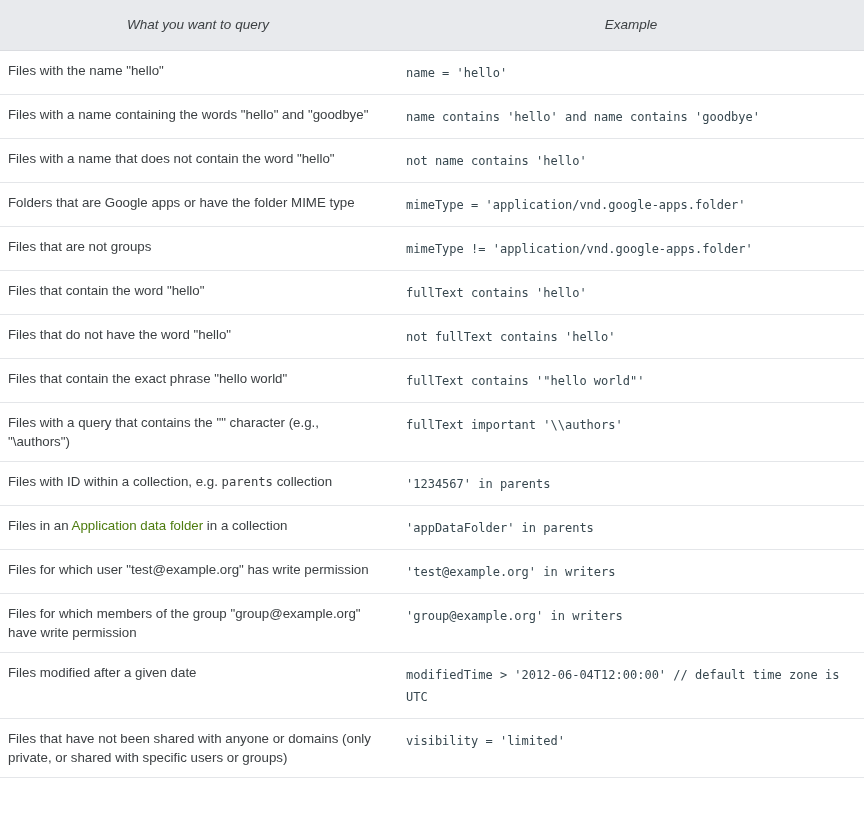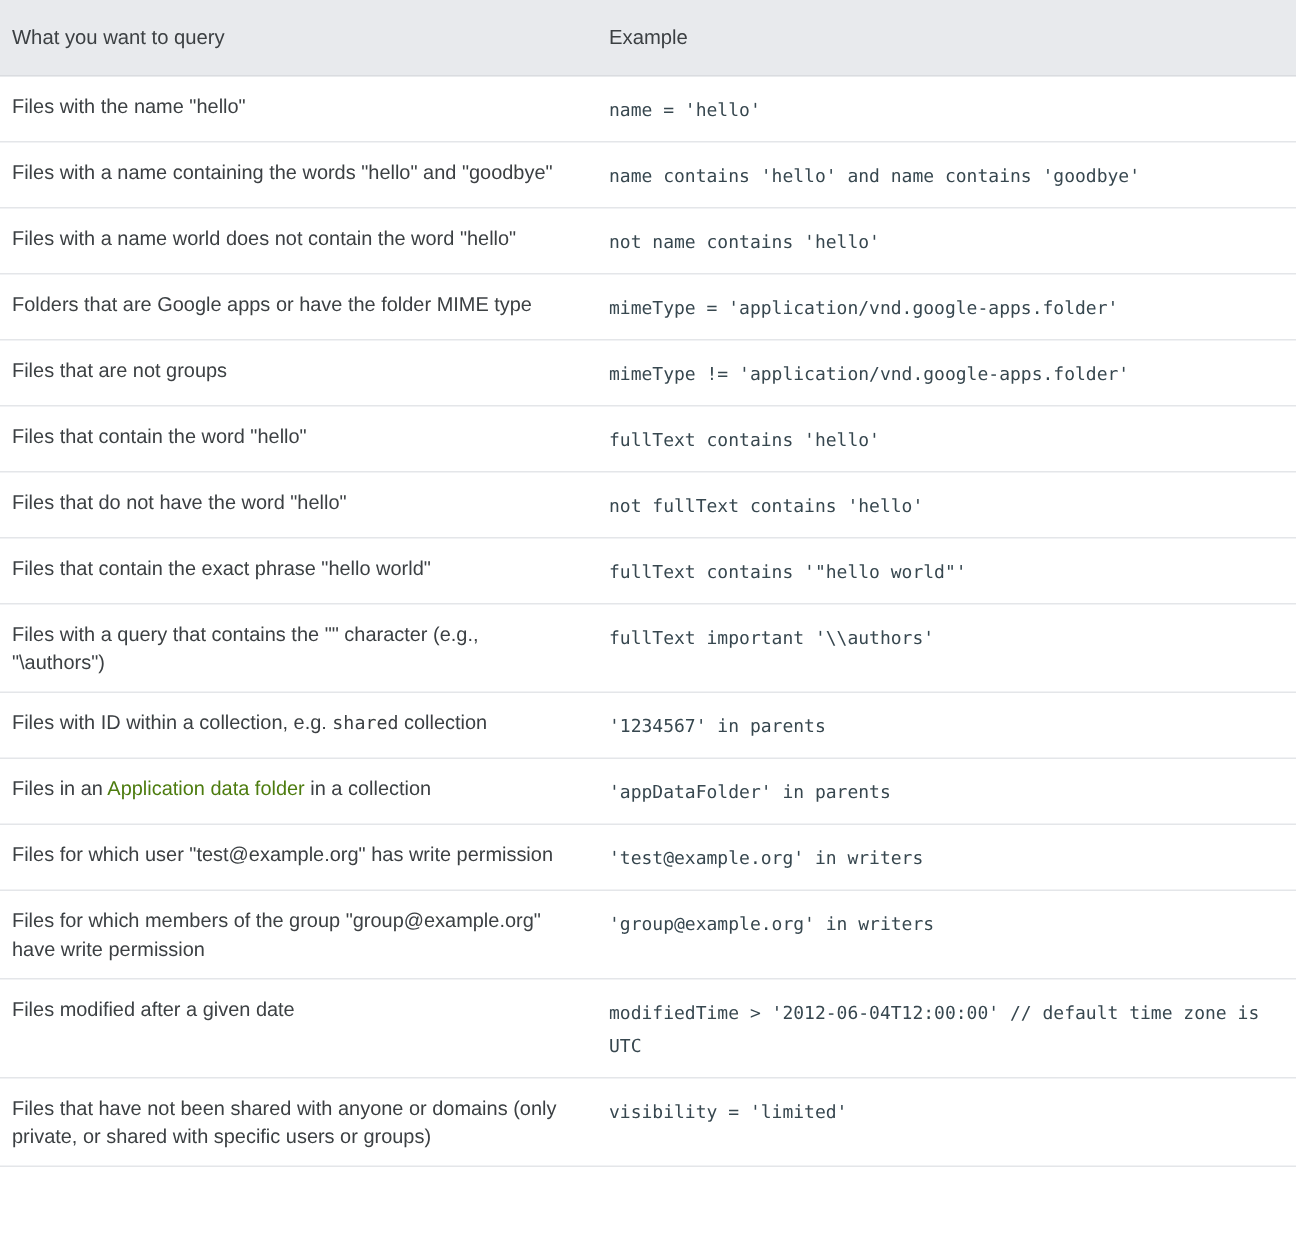--- a/index.html
+++ b/index.html
@@ -19,28 +19,29 @@
     border-collapse: collapse;
     table-layout: fixed;
   }
   table.query-table col.col-desc { width: 396px; }
   table.query-table col.col-example { width: 468px; }
 
   thead tr.header-row {
     background: #e8eaed;
   }
   thead th {
-    text-align: left;
+    text-align: center;
     font-weight: normal;
     font-size: 13.5px;
     color: #3c4043;
     padding: 16px 8px 16px 8px;
     border-bottom: 1px solid #dadce0;
     vertical-align: middle;
     line-height: 18px;
+    font-style: italic;
   }
   thead th.th-example {
     padding-left: 10px;
   }
 
   tbody tr.data-row {
     background: #ffffff;
   }
   tbody td {
     border-bottom: 1px solid #e4e6e9;
@@ -92,21 +93,21 @@
   <tbody id="table-body">
       <tr class="data-row">
         <td class="cell-desc"><span>Files with the name "hello"</span></td>
         <td class="cell-example"><span>name = 'hello'</span></td>
       </tr>
       <tr class="data-row">
         <td class="cell-desc"><span>Files with a name containing the words "hello" and "goodbye"</span></td>
         <td class="cell-example"><span>name contains 'hello' and name contains 'goodbye'</span></td>
       </tr>
       <tr class="data-row">
-        <td class="cell-desc"><span>Files with a name world does not contain the word "hello"</span></td>
+        <td class="cell-desc"><span>Files with a name that does not contain the word "hello"</span></td>
         <td class="cell-example"><span>not name contains 'hello'</span></td>
       </tr>
       <tr class="data-row">
         <td class="cell-desc"><span>Folders that are Google apps or have the folder MIME type</span></td>
         <td class="cell-example"><span>mimeType = 'application/vnd.google-apps.folder'</span></td>
       </tr>
       <tr class="data-row">
         <td class="cell-desc"><span>Files that are not groups</span></td>
         <td class="cell-example"><span>mimeType != 'application/vnd.google-apps.folder'</span></td>
       </tr>
@@ -120,21 +121,21 @@
       </tr>
       <tr class="data-row">
         <td class="cell-desc"><span>Files that contain the exact phrase "hello world"</span></td>
         <td class="cell-example"><span>fullText contains '"hello world"'</span></td>
       </tr>
       <tr class="data-row">
         <td class="cell-desc"><span>Files with a query that contains the "" character (e.g., "\authors")</span></td>
         <td class="cell-example"><span>fullText important '\\authors'</span></td>
       </tr>
       <tr class="data-row">
-        <td class="cell-desc"><span>Files with ID within a collection, e.g. </span><span class="inline-code">shared</span><span> collection</span></td>
+        <td class="cell-desc"><span>Files with ID within a collection, e.g. </span><span class="inline-code">parents</span><span> collection</span></td>
         <td class="cell-example"><span>'1234567' in parents</span></td>
       </tr>
       <tr class="data-row">
         <td class="cell-desc"><span>Files in an </span><a class="doc-link" href="#">Application data folder</a><span> in a collection</span></td>
         <td class="cell-example"><span>'appDataFolder' in parents</span></td>
       </tr>
       <tr class="data-row">
         <td class="cell-desc"><span>Files for which user "test@example.org" has write permission</span></td>
         <td class="cell-example"><span>'test@example.org' in writers</span></td>
       </tr>

